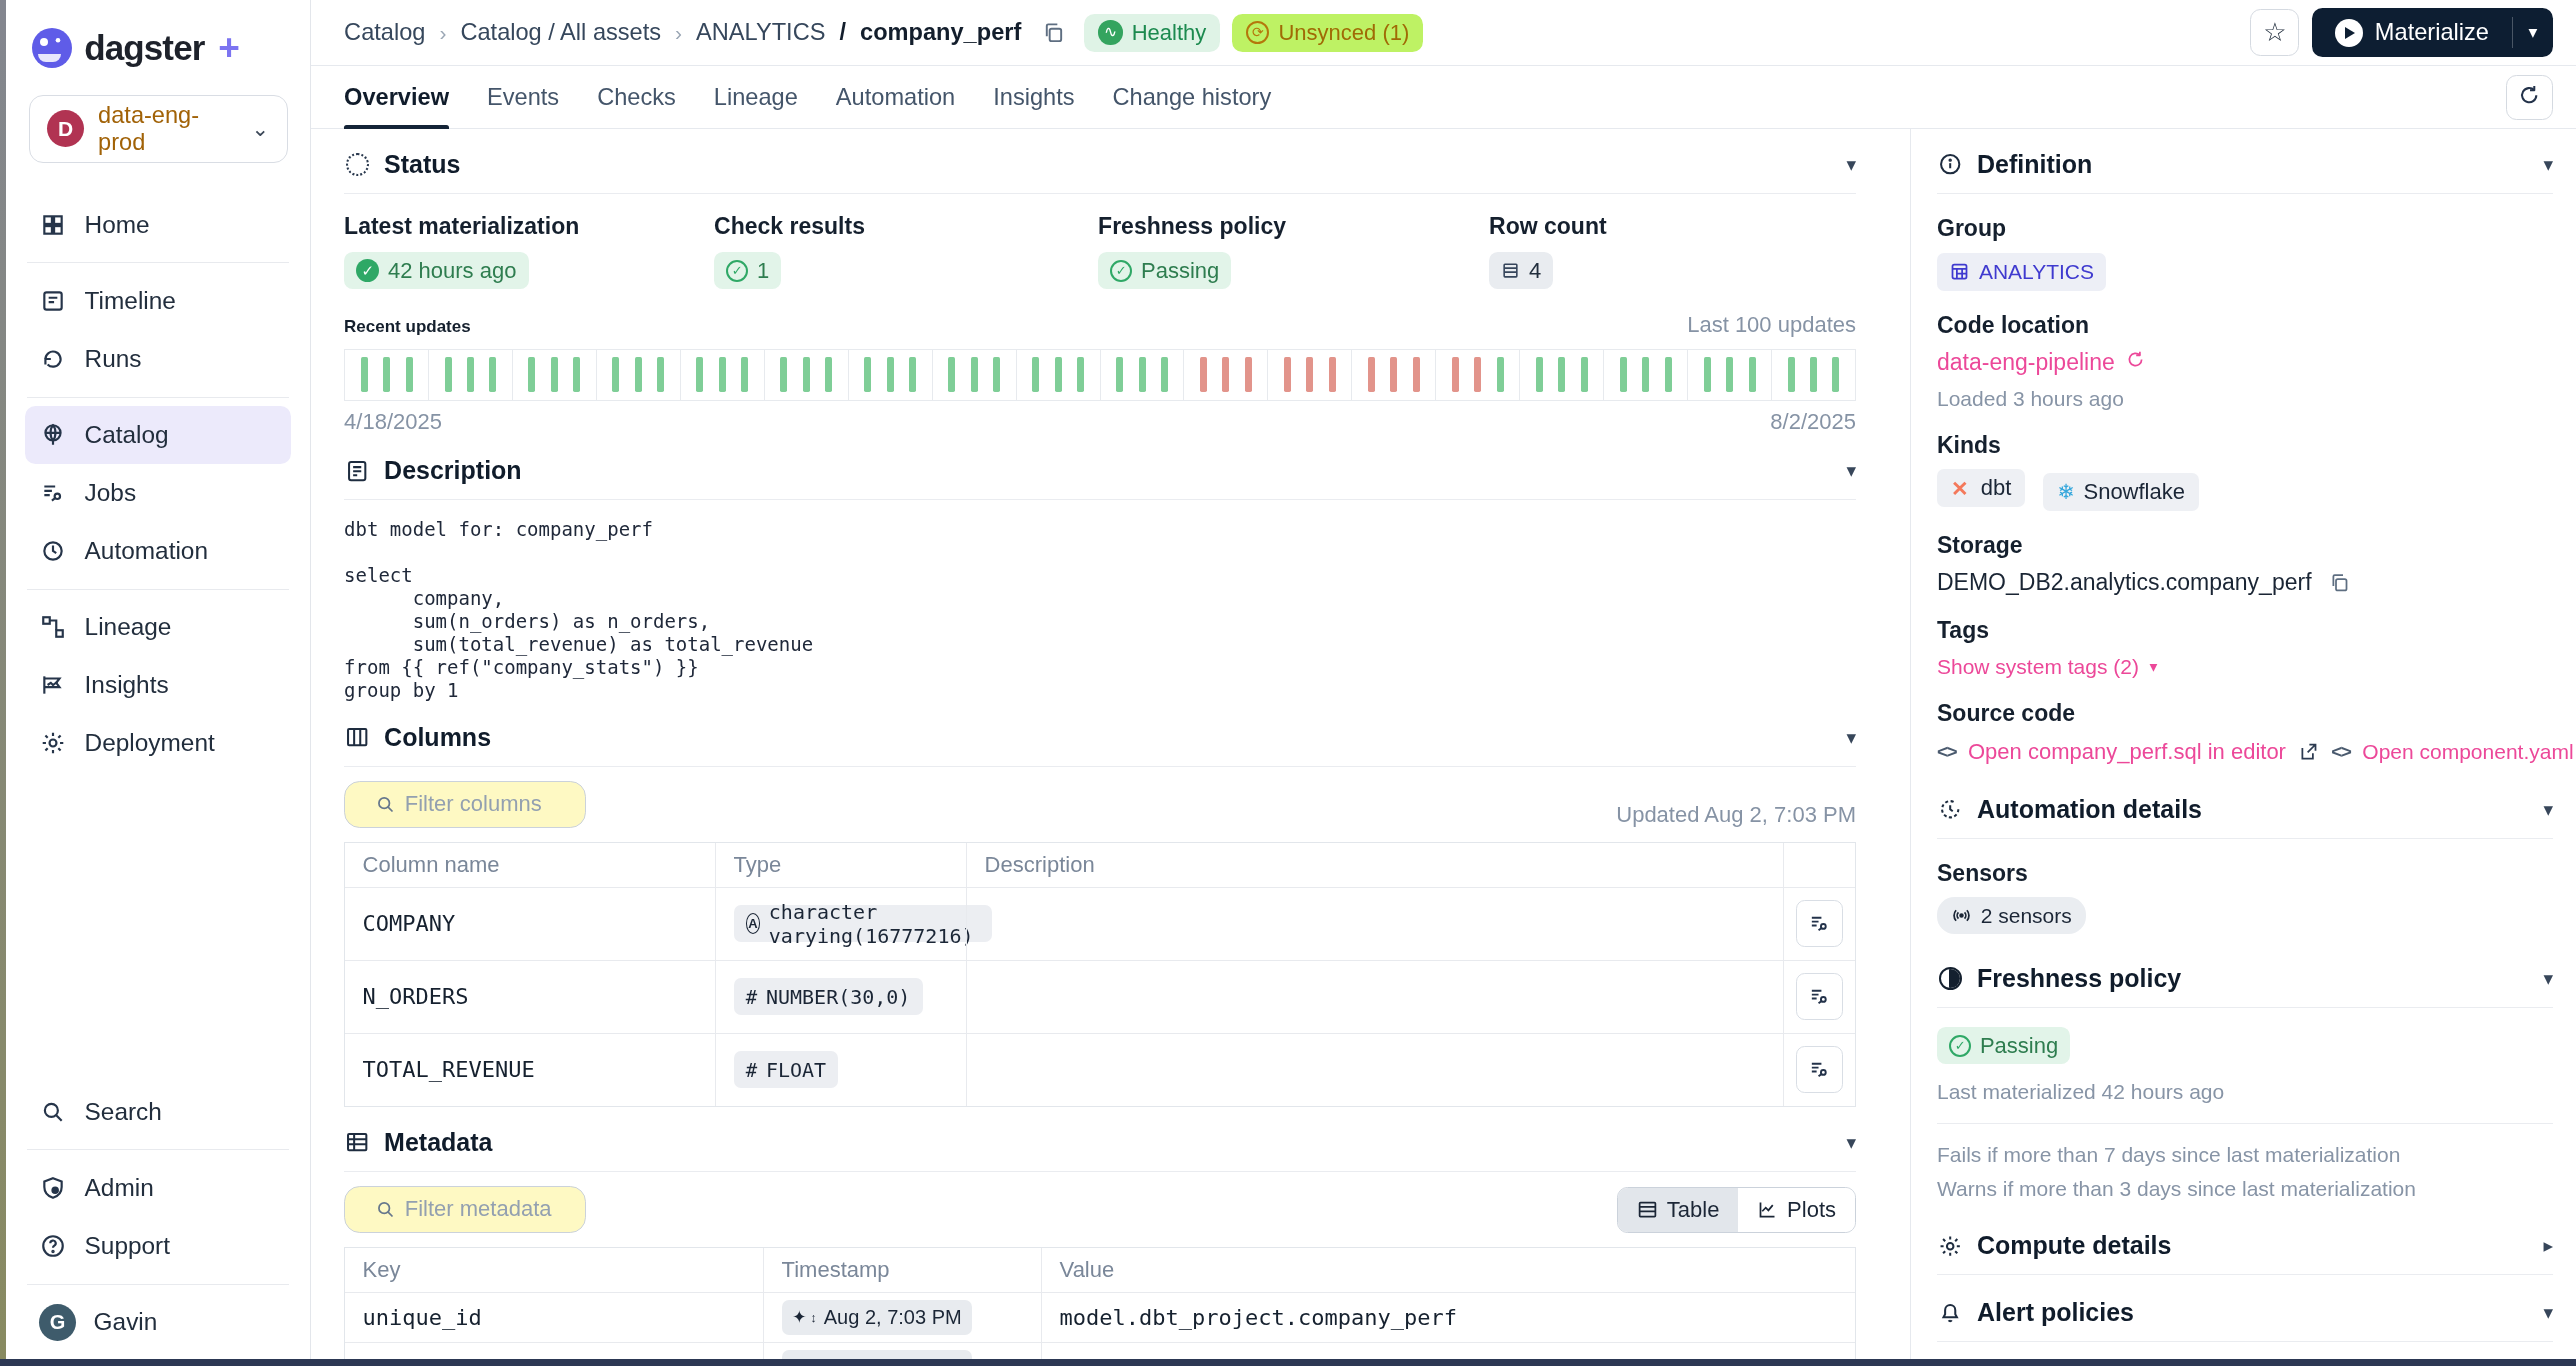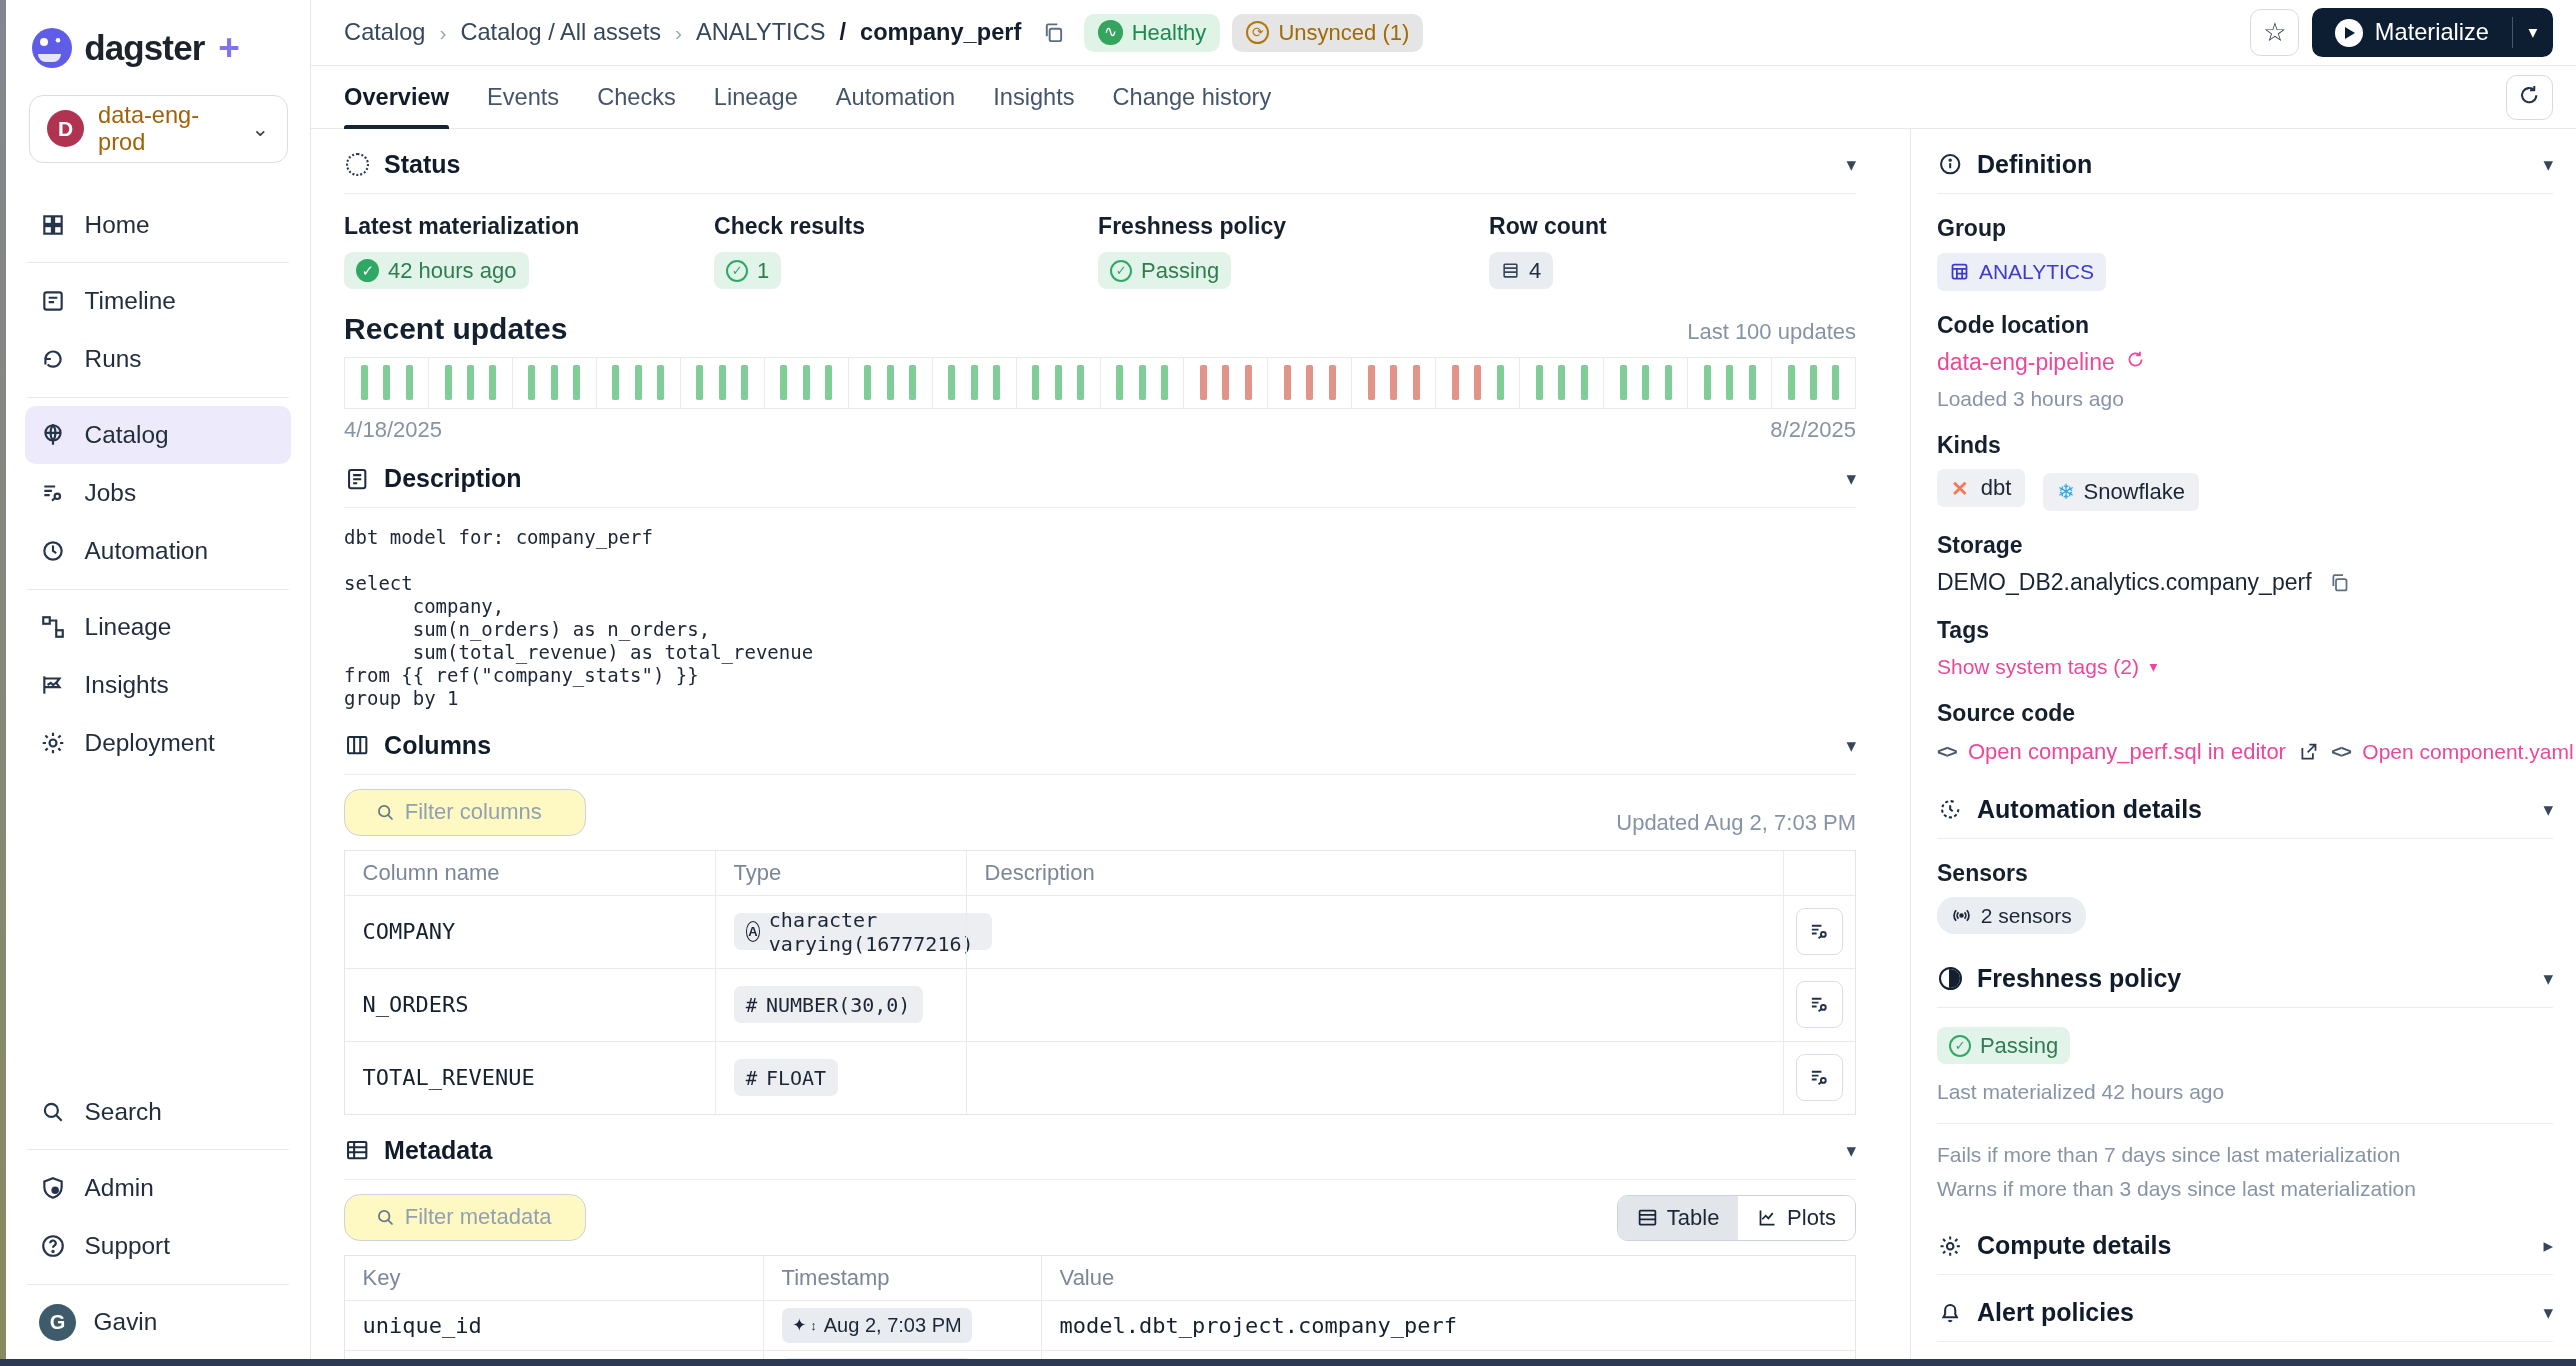--- a/index.html
+++ b/index.html
@@ -42,21 +42,21 @@
   
   .main { flex:1; display:flex; flex-direction:column; min-width:0; height:100%; }
   .topbar { height:66px; flex:0 0 66px; border-bottom:0.9px solid #E6E9EE; display:flex; align-items:center; padding:0 23px 0 33px; }
   .crumbs { display:flex; align-items:center; gap:14px; font-size:23.6px; color:#36475C; }
   .crumb { cursor:pointer; }
   .crumb-sep { color:#9AA6B4; font-size:21px; }
   .crumb-asset { font-weight:700; color:#131E2C; }
   .copy-ic { margin-left:7px; color:#5E6E81; cursor:pointer; display:inline-flex; }
   .badge { display:inline-flex; align-items:center; gap:9px; height:38px; border-radius:10.5px; padding:0 14px; font-size:22px; }
   .badge-healthy { background:#DFF3E6; color:#1C8A4F; margin-left:19px; }
-  .badge-unsynced { background:#e5e5e5; color:#A06A05; margin-left:12.2px; }
+  .badge-unsynced { background:#bef264; color:#A06A05; margin-left:12.2px; }
   .dot-act { width:24.4px; height:24.4px; border-radius:50%; background:#34A45F; position:relative; }
   .dot-act::after { content:"∿"; position:absolute; inset:0; color:#fff; font-size:15.7px; line-height:24.4px; text-align:center; }
   .ring-sync { width:23px; height:23px; border-radius:50%; border:2.2px solid #B4770B; position:relative; }
   .ring-sync::after { content:"⟳"; position:absolute; inset:0; font-size:14px; line-height:19px; text-align:center; color:#B4770B; }
   .topbar-right { margin-left:auto; display:flex; align-items:center; gap:12.2px; }
   .star-btn { width:49px; height:47px; border:1.7px solid #D5DAE1; border-radius:10.5px; background:#fff;
     display:flex; align-items:center; justify-content:center; font-size:26px; color:#1B2838; cursor:pointer; }
   .mat-btn { height:49px; background:#0D1E32; border-radius:10.5px; display:flex; align-items:stretch; color:#fff; cursor:pointer; }
   .mat-main { display:flex; align-items:center; gap:12.2px; padding:0 23px; font-size:23.6px; }
   .play-circ { width:28px; height:28px; border-radius:50%; background:#fff; display:flex; align-items:center; justify-content:center; }
@@ -92,21 +92,21 @@
   .pill-green { background:#E2F4E9; color:#2E7D4F; }
   .pill-gray { background:#E9ECF0; color:#222E3D; }
   .chk-filled { width:23px; height:23px; border-radius:50%; background:#2FA866; color:#fff; font-size:15px;
     display:flex; align-items:center; justify-content:center; }
   .chk-ring { width:22px; height:22px; border-radius:50%; border:2.2px solid #2FA866; color:#2FA866; font-size:13px;
     display:flex; align-items:center; justify-content:center; }
   .grid-ic { color:#36455B; display:flex; }
 
   
   .ru-row { display:flex; align-items:baseline; margin-top:23px; }
-  .ru-label { font-size:30px; font-weight:700; color:#15202E; }
+  .ru-label { font-size:17px; font-weight:700; color:#15202E; }
   .ru-note { margin-left:auto; font-size:22px; color:#8693A5; }
   .strip { display:flex; margin-top:10.5px; border:0.9px solid #E7EAEE; height:52px; }
   .seg { flex:1; display:flex; align-items:center; justify-content:space-evenly; border-left:0.9px solid #E7EAEE; }
   .seg:first-child { border-left:none; }
   .bar { width:7px; height:35px; border-radius:1.7px; cursor:pointer; }
   .bar.ok { background:#7FCE97; }
   .bar.fail { background:#E2948B; }
   .dates { display:flex; justify-content:space-between; font-size:22px; color:#8693A5; margin-top:8.7px; }
 
   

